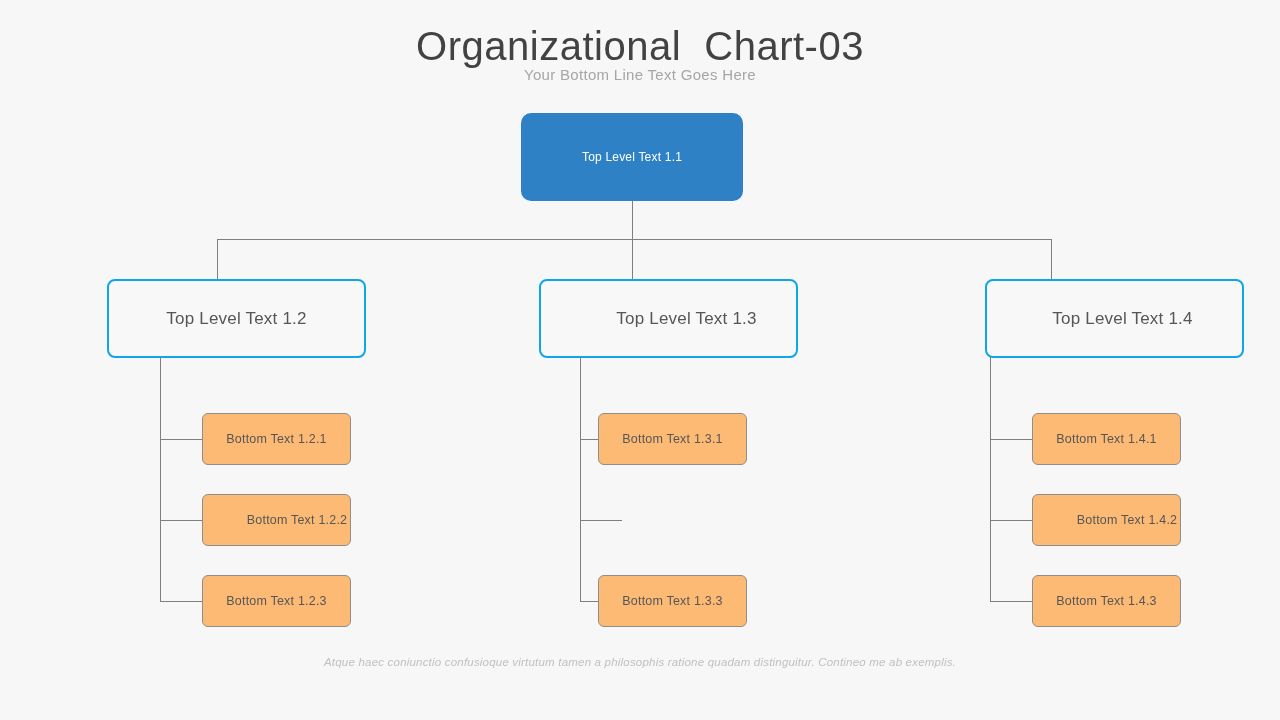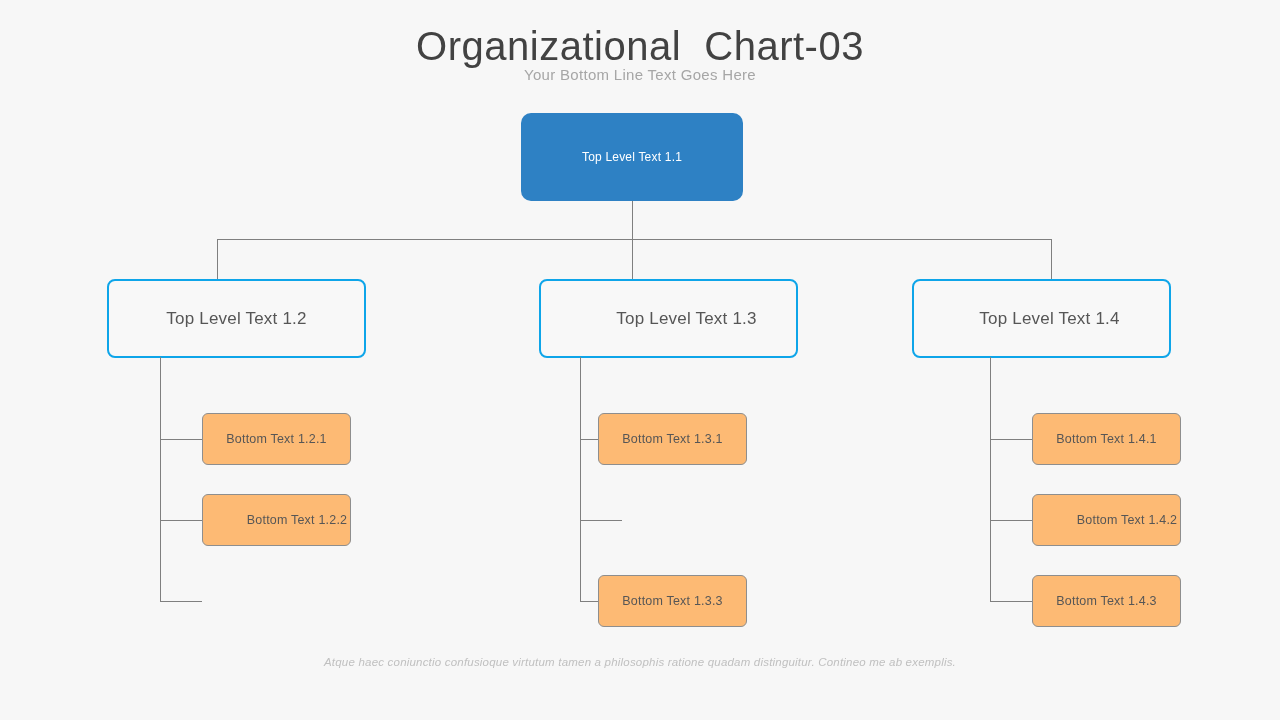--- a/index.html
+++ b/index.html
@@ -64,21 +64,21 @@
     width: 149px; height: 52px;
     background: #fdba74;
     border: 1px solid #8e8e8e;
     border-radius: 6px;
     color: #565656;
     font-size: 12.5px;
     letter-spacing: 0.2px;
   }
   .col0.parent { left: 107px; }
   .col1.parent { left: 539px; padding-left: 36px; }
-  .col2.parent { left: 912px; padding-left: 16px; }
+  .col2.parent { left: 985px; padding-left: 16px; }
   .col0.child { left: 202px; }
   .col1.child { left: 598px; }
   .col2.child { left: 1032px; }
   .row0.child { top: 413px; }
   .row1.child { top: 494px; padding-left: 41px; }
   .row2.child { top: 575px; }
   .line {
     position: absolute;
     background: #7f7f7f;
   }
@@ -124,20 +124,21 @@
   <div class="line h" style="left:580px; top:520px; width:42px;"></div>
   <div class="line h" style="left:580px; top:601px; width:42px;"></div>
 
   <div class="line v" style="left:990px; top:357px; height:244px;"></div>
   <div class="line h" style="left:990px; top:439px; width:42px;"></div>
   <div class="line h" style="left:990px; top:520px; width:42px;"></div>
   <div class="line h" style="left:990px; top:601px; width:42px;"></div>
 
   <div class="node child col0 row0">Bottom Text 1.2.1</div>
   <div class="node child col0 row1">Bottom Text 1.2.2</div>
+  <div class="node child col0 row2">Bottom Text 1.2.3</div>
 
   <div class="node child col1 row0">Bottom Text 1.3.1</div>
   <div class="node child col1 row2">Bottom Text 1.3.3</div>
 
   <div class="node child col2 row0">Bottom Text 1.4.1</div>
   <div class="node child col2 row1">Bottom Text 1.4.2</div>
   <div class="node child col2 row2">Bottom Text 1.4.3</div>
 
   <div class="footer">Atque haec coniunctio confusioque virtutum tamen a philosophis ratione quadam distinguitur. Contineo me ab exemplis.</div>
 

